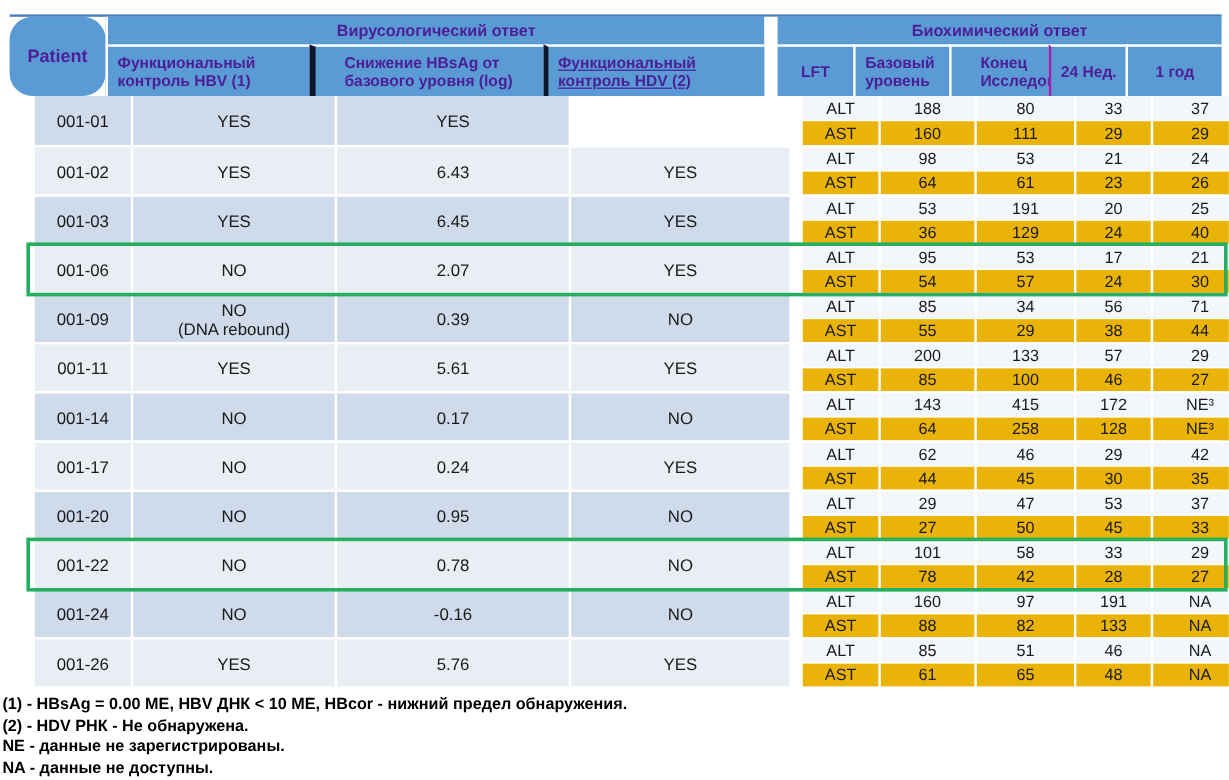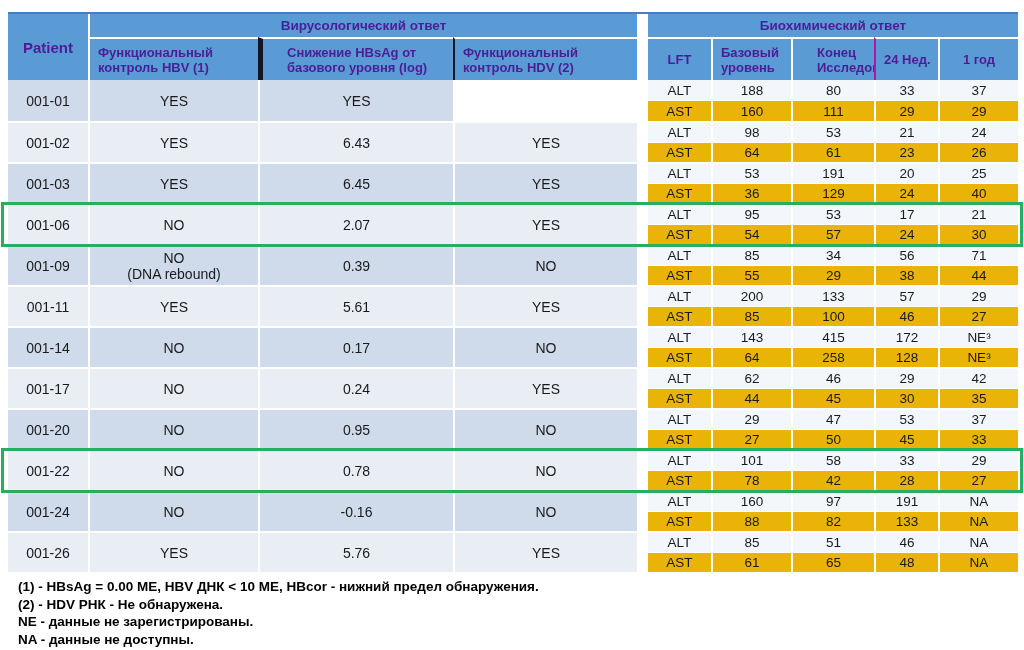--- a/index.html
+++ b/index.html
@@ -7,39 +7,39 @@
   .page{position:relative;width:1024px;height:650px;background:#fff;}
 
   .tablewrap{position:absolute;left:8px;top:12px;width:1010px;}
 
   
   .hdr{display:grid;
     grid-template-columns:80px 170px 195px 184px 11px 63px 80px 83px 64px 80px;
     grid-template-rows:23px 43px;
     border-top:2px solid #4a7dbd;}
   .hcell{background:#5b9bd5;color:#4c1d95;font-weight:bold;display:flex;align-items:center;box-sizing:border-box;}
-  .patient-h{grid-column:1;grid-row:1/3;justify-content:center;font-size:15px;}
+  .patient-h{grid-column:1;grid-row:1/3;justify-content:center;font-size:15px;border-radius:19px;}
   .viro-group{grid-column:2/5;grid-row:1;justify-content:center;font-size:13.5px;border-left:2px solid #fff;}
   .hdr-gutter{grid-column:5;grid-row:1/3;background:#fff;}
   .bio-group{grid-column:6/11;grid-row:1;justify-content:center;font-size:13.5px;}
   .sub{grid-row:2;font-size:13px;line-height:15px;border-top:2px solid #fff;padding:2px 6px 2px 8px;}
   .sub.c2{grid-column:2;border-left:2px solid #fff;}
   .sub.c3{grid-column:3;border-left:5px solid #0f172a;padding-left:24px;}
-  .sub.c4{grid-column:4;border-left:2px solid #0f172a;}
+  .sub.c4{grid-column:4;border-left:4px solid #0f172a;text-decoration:underline;}
   .sub.c6{grid-column:6;justify-content:center;padding:14px;}
   .sub.c7{grid-column:7;border-left:2px solid #fff;}
   .sub.c8{grid-column:8;border-left:2px solid #fff;padding-left:24px;}
   .sub.c9{grid-column:9;border-left:2px solid #a21caf;}
   .sub.c10{grid-column:10;border-left:2px solid #fff;justify-content:center;padding:16px;}
 
   
   .rows{position:relative;}
   .prow{display:grid;position:relative;
     grid-template-columns:80px 170px 195px 184px 11px 63px 80px 83px 64px 80px;
-    height:41px;border-top:2px solid #fff;box-sizing:border-box;}
+    height:41px;border-top:2px solid #fff;box-sizing:border-box;margin-left:21px;}
   .prow:first-child{border-top:none;height:41px;}
   .lcell{display:flex;align-items:center;justify-content:center;font-size:14px;color:#1a1a1a;
     box-sizing:border-box;text-align:center;white-space:pre-line;line-height:16px;}
   .prow.odd .lcell{background:#cfdaea;}
   .prow.even .lcell{background:#e9edf4;}
   .c-hbv,.c-hbsag,.c-hdv{border-left:2px solid #fff;}
   .gutter{background:#fff;}
 
   .bio-block{grid-column:6/11;display:flex;flex-direction:column;}
   .subrow{flex:1;display:grid;grid-template-columns:63px 80px 83px 64px 80px;}
@@ -48,21 +48,21 @@
   .bcell + .bcell{border-left:2px solid #fff;}
   .subrow.alt .bcell{background:#f3f6fb;}
   .subrow.ast .bcell{background:#eab308;}
 
   
   .prow.hl{z-index:3;}
   .prow.hl::after{content:"";position:absolute;left:-7px;right:-5px;top:-3px;bottom:-3px;
     border:3px solid var(--hl,#27ae60);pointer-events:none;}
 
   
-  .footnotes{position:absolute;left:18px;top:578px;color:#000;font-size:13.5px;font-weight:bold;line-height:17.5px;}
+  .footnotes{position:absolute;left:2px;top:578px;color:#000;font-size:13.5px;font-weight:bold;line-height:17.5px;}
 </style>
 </head>
 <body>
 
 <div class="page">
   <div class="tablewrap">
 
     <div class="hdr">
       <div class="hcell patient-h">Patient</div>
       <div class="hcell viro-group">Вирусологический ответ</div>

